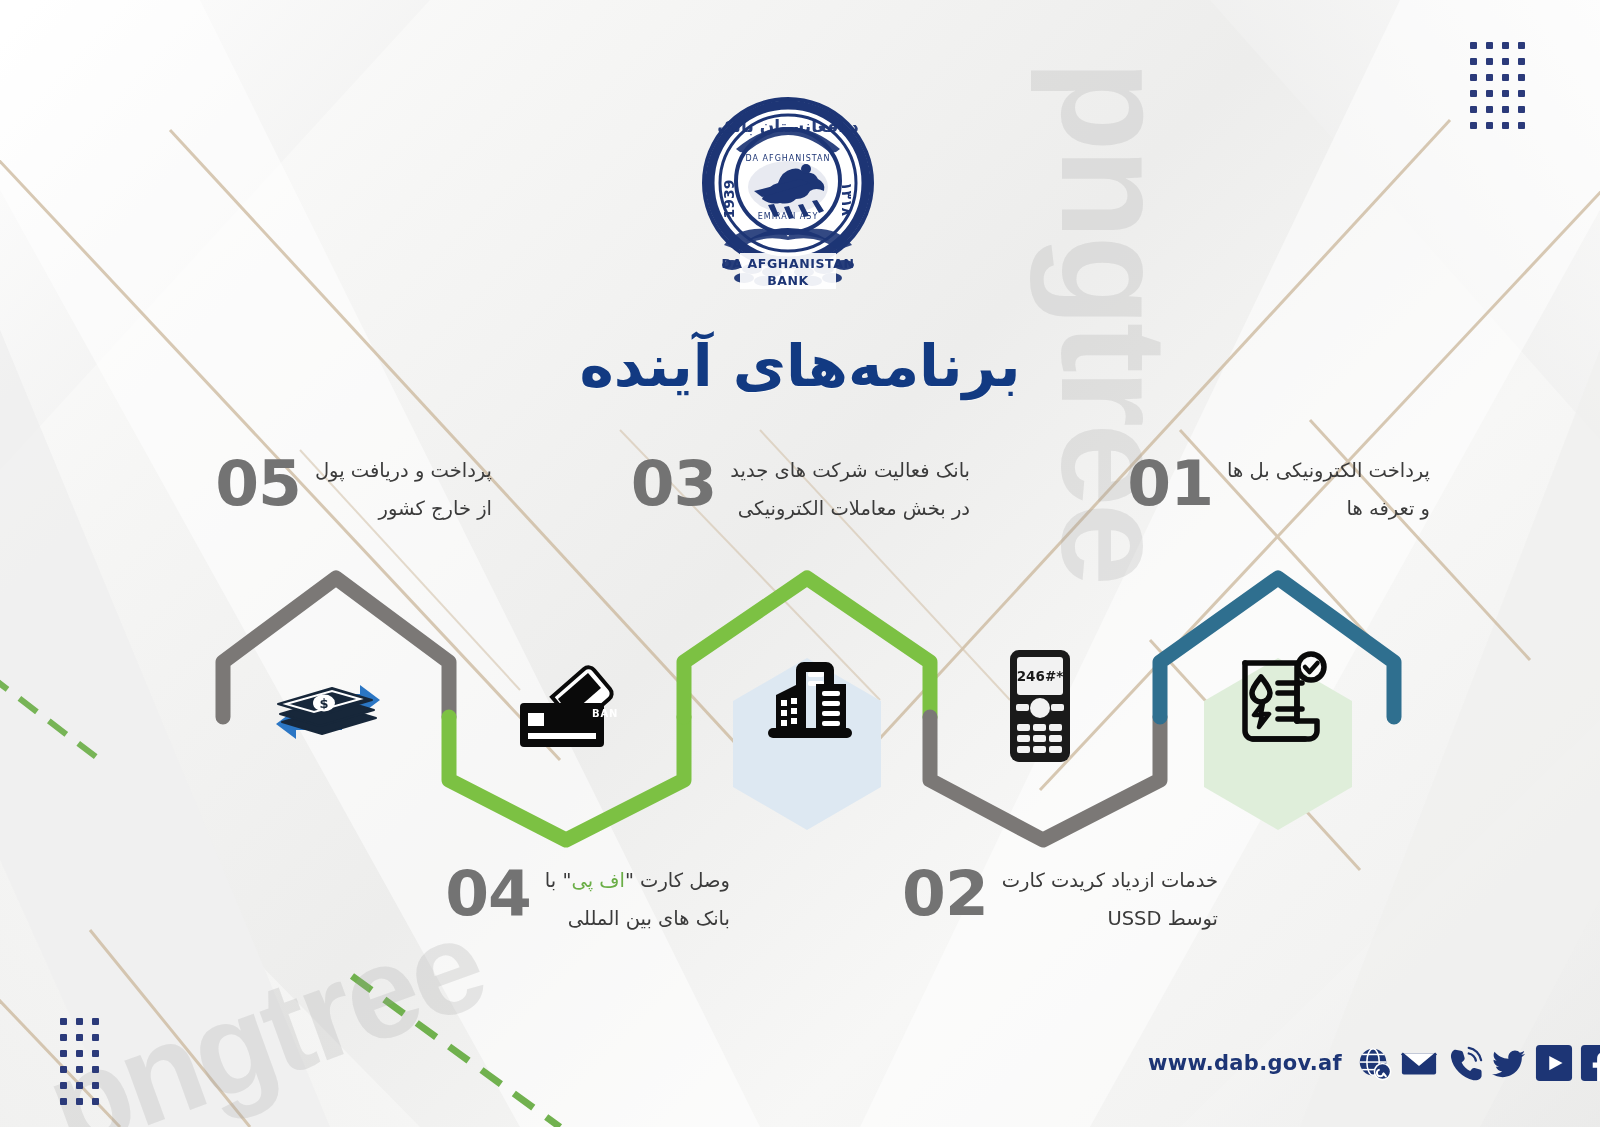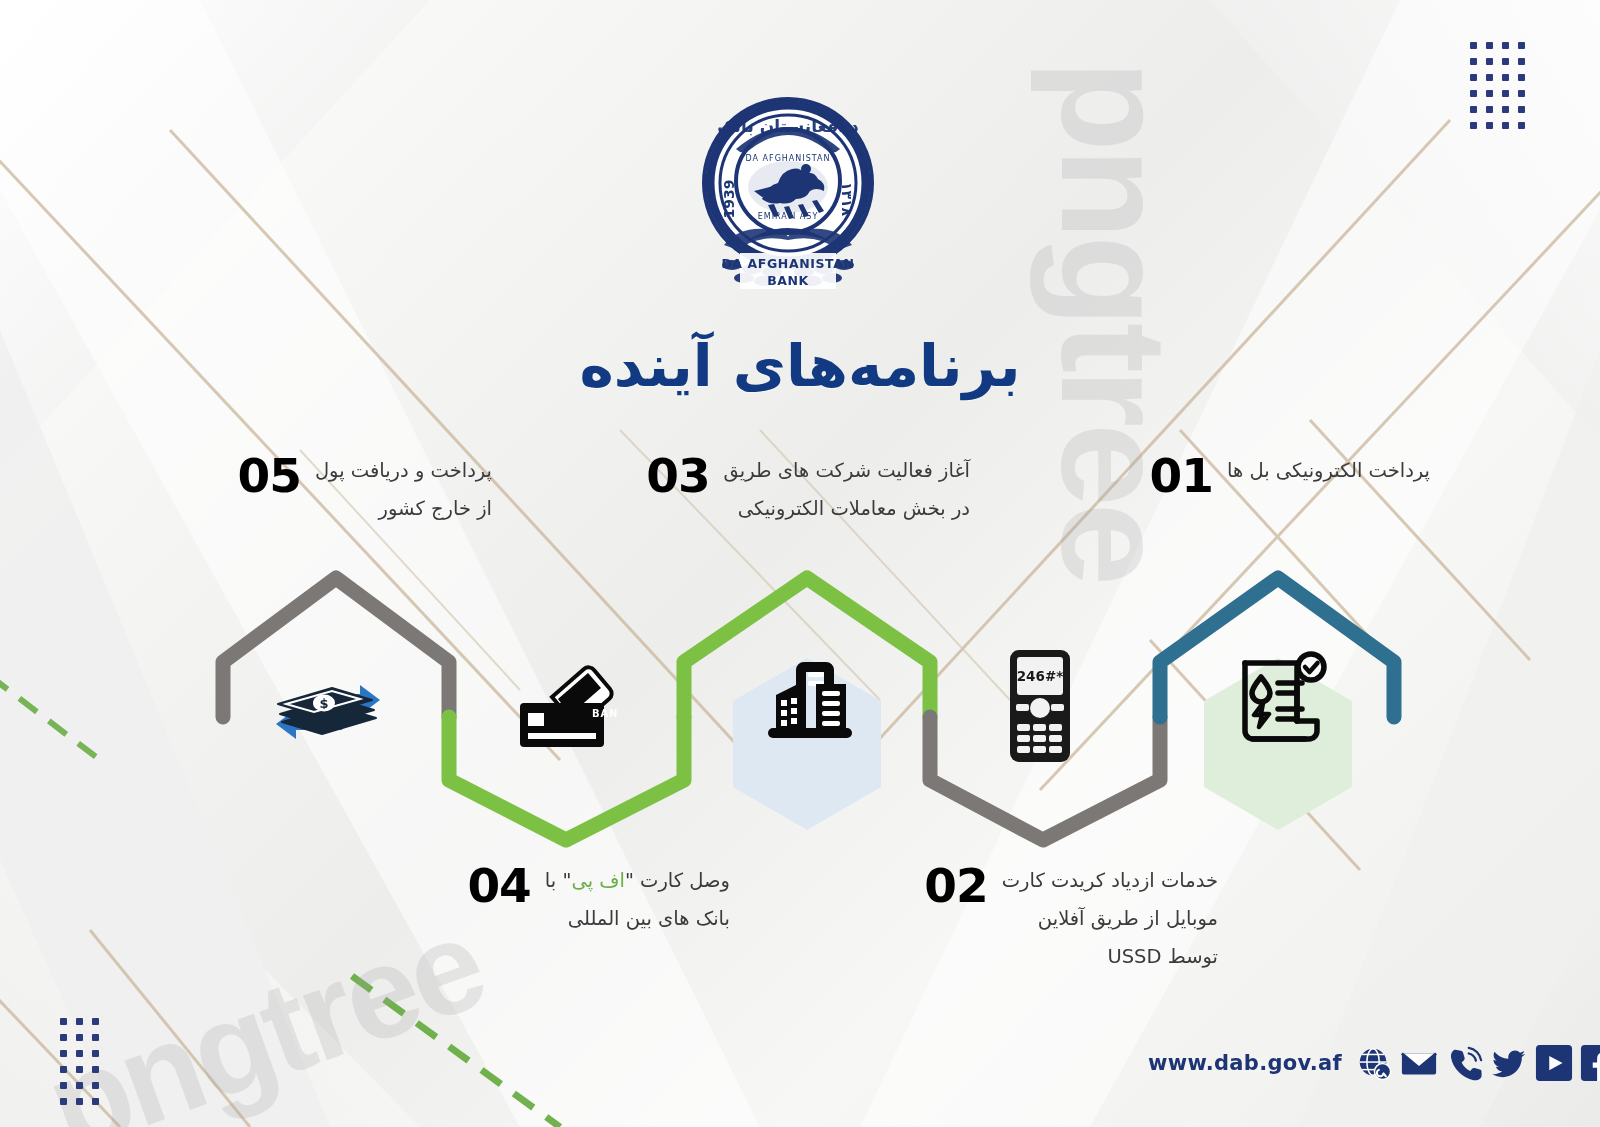--- a/index.html
+++ b/index.html
@@ -39,21 +39,21 @@
   .chain{position:absolute;left:0;top:520px;width:1600px;height:380px;}
 
   
   .icon-box{position:absolute;}
   .icon-box svg{display:block;}
 
   
   .step{position:absolute;direction:rtl;}
   .step .row{display:flex;align-items:flex-start;justify-content:flex-end;gap:14px;}
   .step .num{
-    font-size:47px;font-weight:bold;color:#000000;line-height:0.95;
+    font-size:63px;font-weight:bold;color:#737373;line-height:0.95;
     letter-spacing:-1px;font-family:"DejaVu Sans","Liberation Sans",sans-serif;
     flex:0 0 auto;padding-top:2px;text-align:center;
   }
   .step .txt{
     font-size:19.5px;color:#3b3b3b;line-height:1.95;text-align:right;
     direction:rtl;white-space:nowrap;
   }
   .step .txt .hl{color:#6aae46;}
   .step.below .txt{line-height:1.95;}
 
@@ -347,50 +347,50 @@
       </g>
       <ellipse cx="56" cy="43" rx="11" ry="8.5" fill="#fff"></ellipse>
       <text x="56" y="48" text-anchor="middle" font-size="13" font-weight="bold" fill="#17273a" font-family="'DejaVu Sans',sans-serif">$</text>
     </svg>
   </div>
 
   <div class="step" style="right:170px;top:452px;">
     <div class="row">
       <div class="txt">
         <div>پرداخت الکترونیکی بل ها</div>
+        <div>و تعرفه ها</div>
       </div>
       <div class="num">01</div>
     </div>
   </div>
 
   <div class="step" style="right:630px;top:452px;">
     <div class="row">
       <div class="txt">
-        <div>آغاز فعالیت شرکت های طریق</div>
+        <div>بانک فعالیت شرکت های جدید</div>
         <div>در بخش معاملات الکترونیکی</div>
       </div>
       <div class="num">03</div>
     </div>
   </div>
 
   <div class="step" style="right:1108px;top:452px;">
     <div class="row">
       <div class="txt">
         <div>پرداخت و دریافت پول</div>
         <div>از خارج کشور</div>
       </div>
       <div class="num">05</div>
     </div>
   </div>
 
   <div class="step below" style="right:382px;top:862px;">
     <div class="row">
       <div class="txt">
         <div>خدمات ازدیاد کریدت کارت</div>
-        <div>موبایل از طریق آفلاین</div>
         <div>توسط USSD</div>
       </div>
       <div class="num">02</div>
     </div>
   </div>
 
   <div class="step below" style="right:870px;top:862px;">
     <div class="row">
       <div class="txt">
         <div id="s4l1"><span>وصل کارت "</span><span class="hl">اف پی</span><span>" با</span></div>

